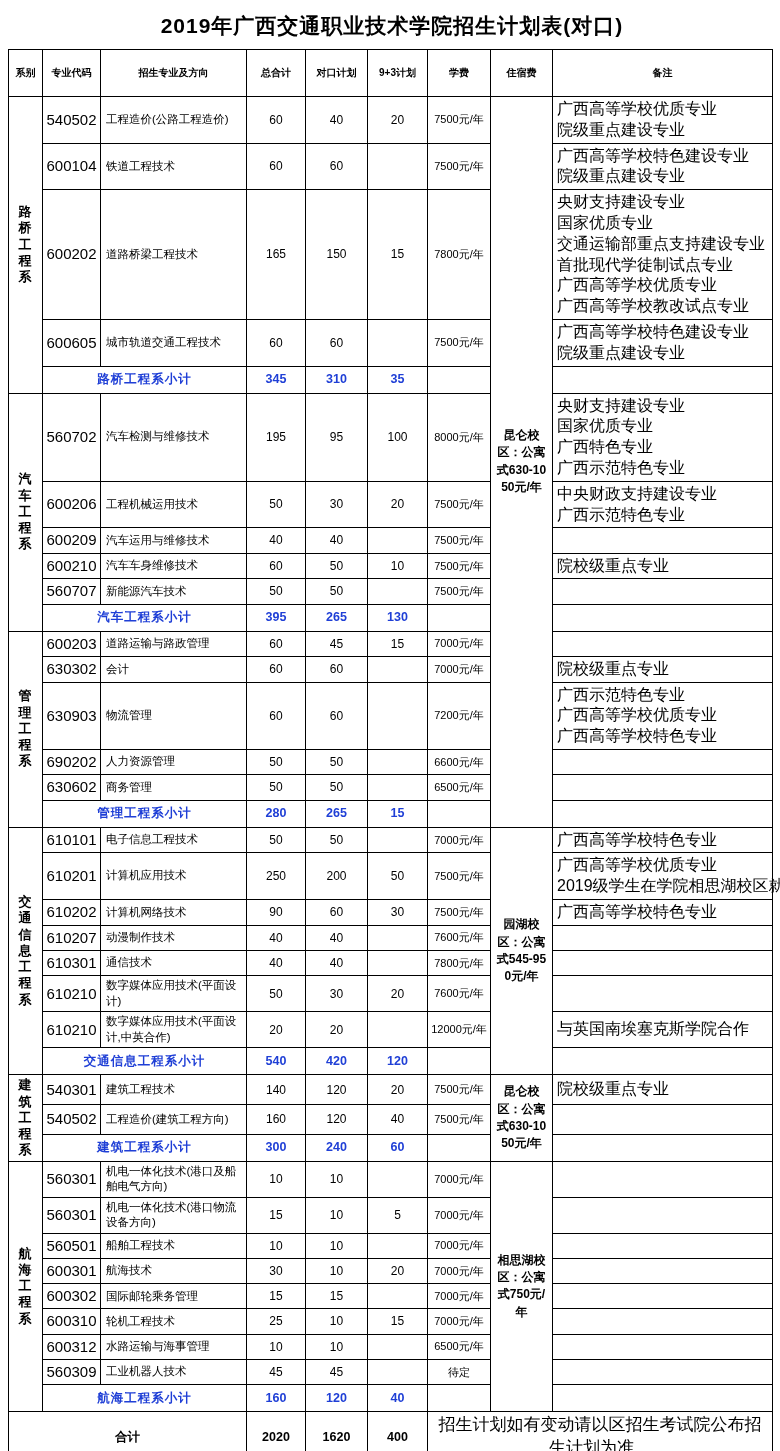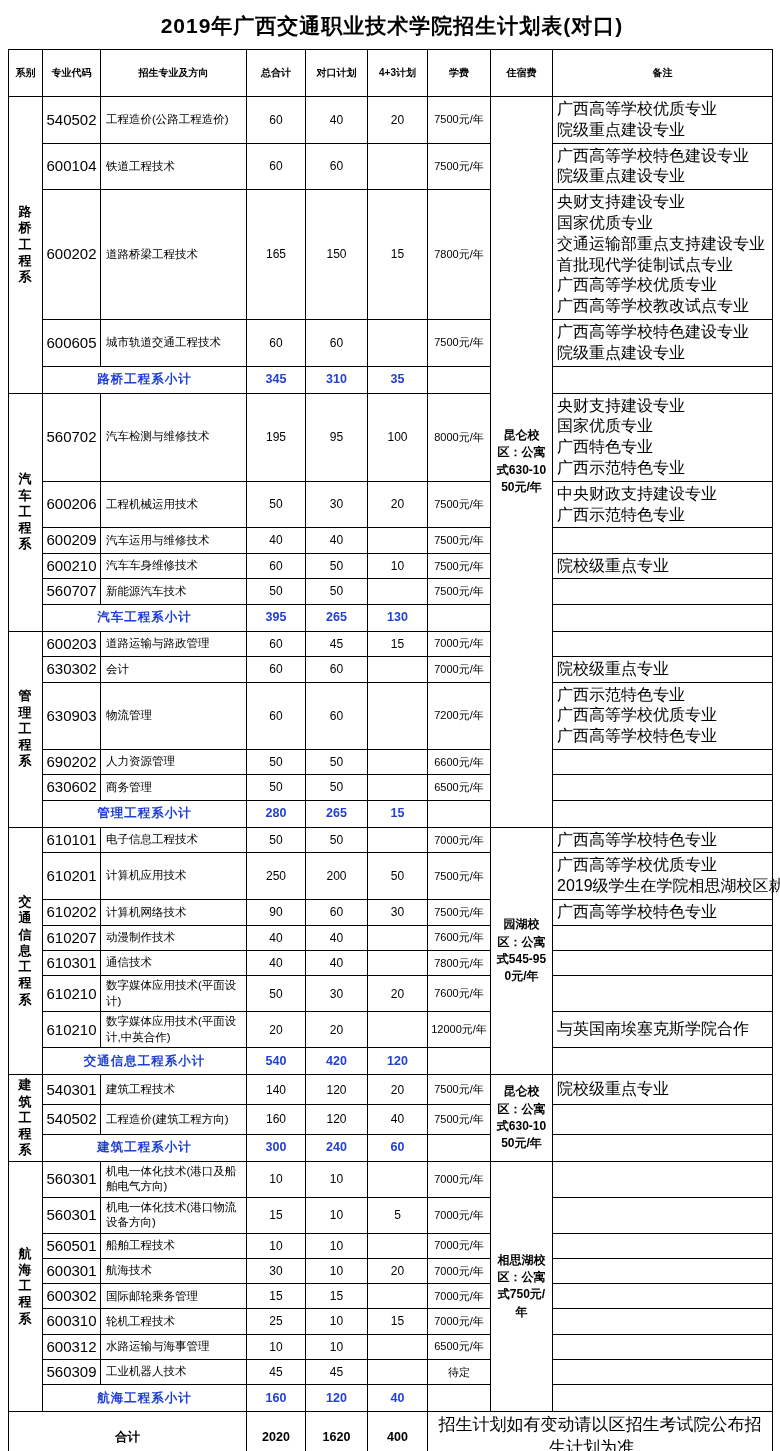--- a/index.html
+++ b/index.html
@@ -102,21 +102,21 @@
         <col class="c7">
         <col class="c8">
     </colgroup>
     <thead>
       <tr>
         <th>系别</th>
         <th>专业代码</th>
         <th>招生专业及方向</th>
         <th>总合计</th>
         <th>对口计划</th>
-        <th>4+3计划</th>
+        <th>9+3计划</th>
         <th>学费</th>
         <th>住宿费</th>
         <th>备注</th>
       </tr>
     </thead>
     <tbody id="tbody">
         <tr>
           <td class="dept" rowspan="5">
             <span>路</span>
             <span>桥</span>

